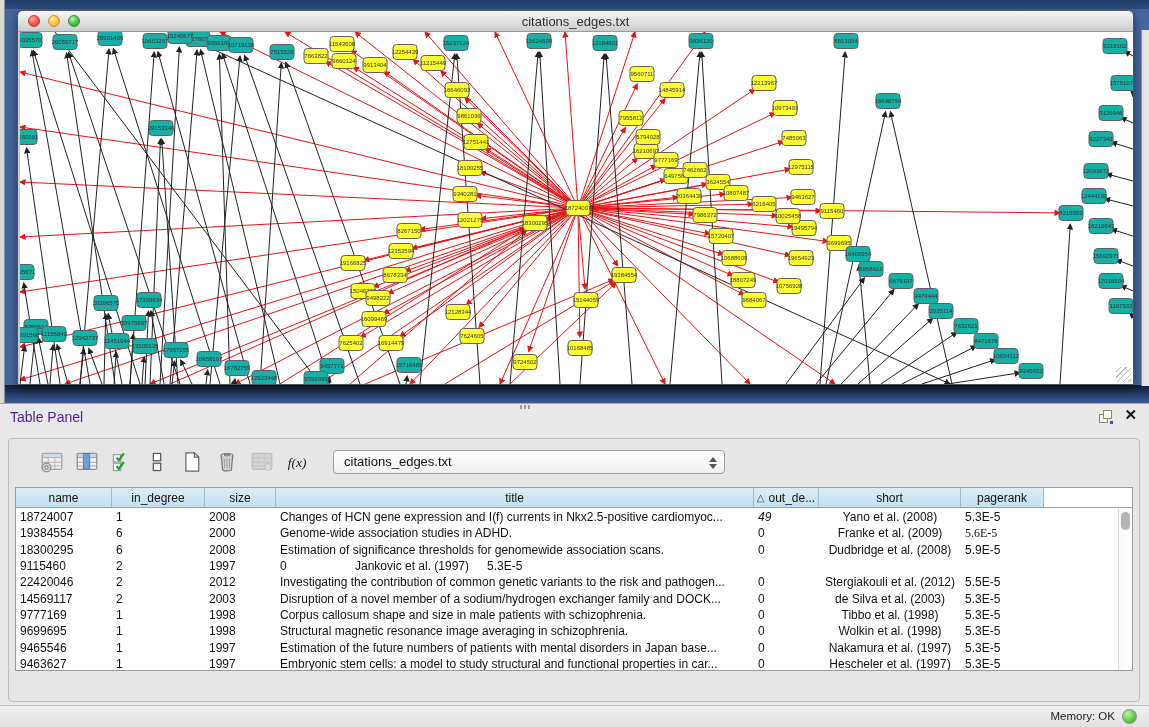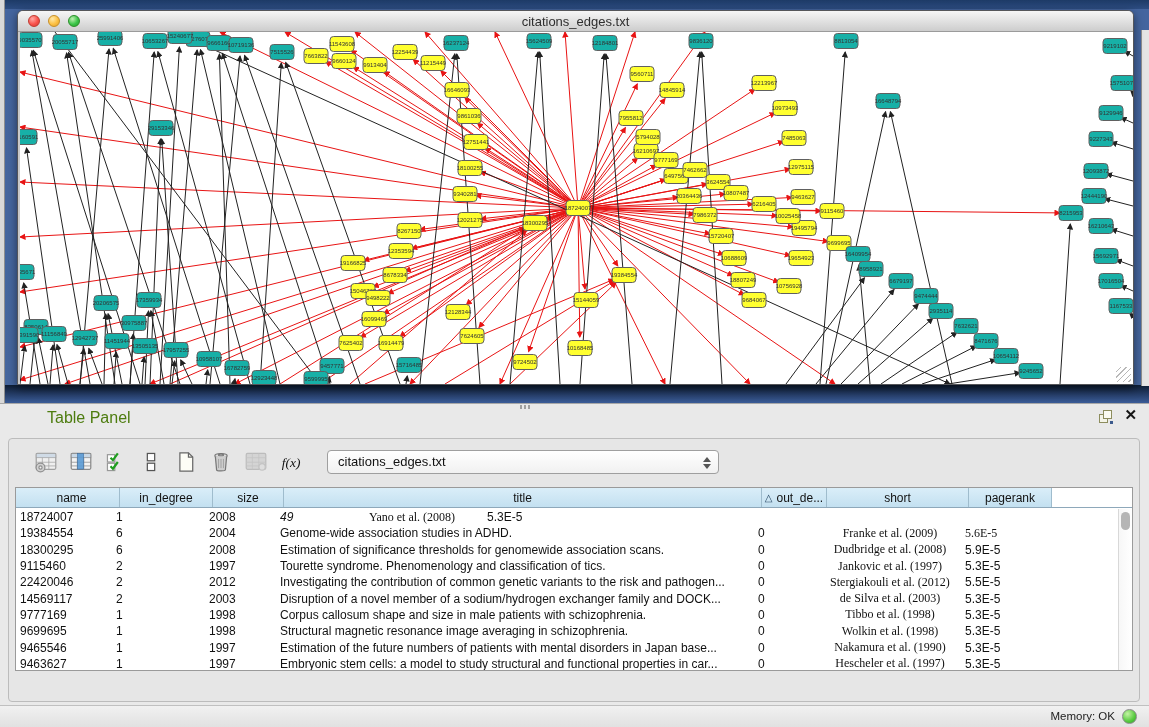--- a/index.html
+++ b/index.html
@@ -31,53 +31,53 @@
   .canvas { position:absolute; left:2px; top:21px; width:1113px; height:352px; background:#fff; overflow:hidden; }
   .canvas svg { display:block; }
   .grip { position:absolute; right:2px; bottom:2px; width:15px; height:15px; opacity:.7;
           background:repeating-linear-gradient(135deg, transparent 0 3px, #9a9a9a 3px 4px); }
 
   
   .panel { position:absolute; left:0; top:403px; width:1149px; height:302px;
            background:#e9e9e9; border-top:1px solid #a8a8a8; }
   .panel-grip { position:absolute; top:1px; left:520px; width:12px; height:4px;
                 background:repeating-linear-gradient(90deg,#9f9f9f 0 2px,transparent 2px 4px); }
-  .panel-title { position:absolute; left:10px; top:5px; font-size:16px; color:#4d7c0f;margin-left:37px; }
+  .panel-title { position:absolute; left:10px; top:5px; font-size:14px; color:#4c1d95; }
   .float-btn { position:absolute; right:37px; top:6px; width:13px; height:13px; }
   .float-btn .sq1 { position:absolute; left:0; bottom:0; width:9px; height:9px; border:1px solid #8d8d5e; background:#f4f4e8; }
   .float-btn .sq2 { position:absolute; right:0; top:0; width:9px; height:9px; border:1px solid #8d8d5e; background:#fbfbf2; }
   .float-btn .dot { position:absolute; width:3px; height:3px; background:#3c5a8c; right:-1px; bottom:-1px; }
   .close-btn { position:absolute; right:12px; top:2px; font-size:15px; font-weight:bold; color:#151515; cursor:default; }
 
   .content { position:absolute; left:8px; top:34px; width:1132px; height:264px;
              border:1px solid #bcbcbc; border-radius:4px; background:#e6e6e6; }
 
-  .toolbar { position:absolute; left:24px; top:9px; height:28px; display:flex; align-items:center; gap:9px; }
+  .toolbar { position:absolute; left:30px; top:9px; height:28px; display:flex; align-items:center; gap:9px; }
   .ticon { width:26px; height:26px; display:flex; align-items:center; justify-content:center; }
   .combo { width:392px; height:24px; margin-left:14px; position:relative;
            background:linear-gradient(#ffffff,#f1f1f1); border:1px solid #9f9f9f; border-radius:4px;
            font-size:13px; line-height:22px; padding:0 26px 0 10px; color:#111;
            white-space:nowrap; overflow:hidden; }
   .spin { position:absolute; right:8px; top:5px; width:7px; height:14px; }
   .spin i { position:absolute; left:0; width:0; height:0; border-left:4px solid transparent; border-right:4px solid transparent; }
   .spin .up { top:1px; border-bottom:5px solid #555; }
   .spin .dn { bottom:1px; border-top:5px solid #555; }
 
   .tablewrap { position:absolute; left:6px; top:48px; width:1118px; height:184px;
                border:1px solid #9a9a9a; background:#fff; overflow:hidden; }
   .thead { display:flex; height:20px; background:linear-gradient(#daeef9,#c3e0f0);
-           border-bottom:1px solid #8ea8ba;padding-left:8px; }
+           border-bottom:1px solid #8ea8ba; }
   .th { border-right:1px solid #9fbccd; font-size:12px; color:#111;
         display:flex; align-items:center; justify-content:center; overflow:hidden; white-space:nowrap; }
   .th .sortglyph { margin-right:4px; font-size:10px; color:#2a4a66; }
   .th.filler { border-right:none; background:#fff; }
   .tbody { position:absolute; left:0; top:21px; right:14px; bottom:0; overflow:hidden; }
   .tr { display:flex; height:16.3px; align-items:center; font-size:12px; color:#111; }
   .td { overflow:hidden; white-space:nowrap; padding:0 4px; }
-  .td.c { text-align:center;font-family:Liberation Serif, serif; }
+  .td.c { text-align:center; }
   .vscroll { position:absolute; right:0; top:21px; width:14px; bottom:0;
              background:linear-gradient(90deg,#f7f7f7,#ffffff); border-left:1px solid #d8d8d8; }
   .vscroll .thumb { position:absolute; top:3px; left:2px; width:9px; height:18px; border-radius:5px; background:#b5b5b5; }
 
   .tabs { position:absolute; left:50%; transform:translateX(-50%); bottom:7px; display:flex; height:20px;
           border:1px solid #8f8f8f; border-radius:4px; overflow:hidden; background:#fff;
           font-size:13px; box-shadow:0 1px 1px rgba(0,0,0,.15); }
   .tab { padding:0 13px; line-height:19px; color:#111; background:#fff; border-left:1px solid #b5b5b5; }
   .tab:first-child { border-left:none; }
   .tab.sel { background:linear-gradient(#8c8c8c,#6e6e6e); color:#efefef; }
@@ -816,47 +816,47 @@
           <div class="th" style="width: 65px;"><span class="sortglyph">△</span>out_de...</div>
           <div class="th" style="width: 142px;">short</div>
           <div class="th" style="width: 83px;">pagerank</div>
           <div class="th filler" style="flex: 1 1 0%;"></div>
         </div>
       <div class="tbody" id="tbody">
           <div class="tr">
             <div class="td" style="width: 96px;">18724007</div>
             <div class="td" style="width: 93px;">1</div>
             <div class="td" style="width: 71px;">2008</div>
+            <div class="td" style="width: 478px;">Changes of HCN gene expression and I(f) currents in Nkx2.5-positive cardiomyoc...</div>
             <div class="td" style="width: 65px; font-style: italic;">49</div>
             <div class="td c" style="width: 142px;">Yano et al. (2008)</div>
             <div class="td" style="width: 83px;">5.3E-5</div>
           </div>
           <div class="tr">
             <div class="td" style="width: 96px;">19384554</div>
             <div class="td" style="width: 93px;">6</div>
-            <div class="td" style="width: 71px;">2004</div>
+            <div class="td" style="width: 71px;">2000</div>
             <div class="td" style="width: 478px;">Genome-wide association studies in ADHD.</div>
             <div class="td" style="width: 65px;">0</div>
             <div class="td c" style="width: 142px;">Franke et al. (2009)</div>
             <div class="td" style="width: 83px; font-family: Liberation Serif, serif;">5.6E-5</div>
           </div>
           <div class="tr">
             <div class="td" style="width: 96px;">18300295</div>
             <div class="td" style="width: 93px;">6</div>
             <div class="td" style="width: 71px;">2008</div>
             <div class="td" style="width: 478px;">Estimation of significance thresholds for genomewide association scans.</div>
             <div class="td" style="width: 65px;">0</div>
             <div class="td c" style="width: 142px;">Dudbridge et al. (2008)</div>
             <div class="td" style="width: 83px;">5.9E-5</div>
           </div>
           <div class="tr">
             <div class="td" style="width: 96px;">9115460</div>
             <div class="td" style="width: 93px;">2</div>
             <div class="td" style="width: 71px;">1997</div>
-            <div class="td" style="width: 478px;">Tourette syndrome. Phenomenology and classification of tics.</div>
             <div class="td" style="width: 65px;">0</div>
             <div class="td c" style="width: 142px;">Jankovic et al. (1997)</div>
             <div class="td" style="width: 83px;">5.3E-5</div>
           </div>
           <div class="tr">
             <div class="td" style="width: 96px;">22420046</div>
             <div class="td" style="width: 93px;">2</div>
             <div class="td" style="width: 71px;">2012</div>
             <div class="td" style="width: 478px;">Investigating the contribution of common genetic variants to the risk and pathogen...</div>
             <div class="td" style="width: 65px;">0</div>
@@ -889,21 +889,21 @@
             <div class="td" style="width: 65px;">0</div>
             <div class="td c" style="width: 142px;">Wolkin et al. (1998)</div>
             <div class="td" style="width: 83px;">5.3E-5</div>
           </div>
           <div class="tr">
             <div class="td" style="width: 96px;">9465546</div>
             <div class="td" style="width: 93px;">1</div>
             <div class="td" style="width: 71px;">1997</div>
             <div class="td" style="width: 478px;">Estimation of the future numbers of patients with mental disorders in Japan base...</div>
             <div class="td" style="width: 65px;">0</div>
-            <div class="td c" style="width: 142px;">Nakamura et al. (1990)</div>
+            <div class="td c" style="width: 142px;">Nakamura et al. (1997)</div>
             <div class="td" style="width: 83px;">5.3E-5</div>
           </div>
           <div class="tr">
             <div class="td" style="width: 96px;">9463627</div>
             <div class="td" style="width: 93px;">1</div>
             <div class="td" style="width: 71px;">1997</div>
             <div class="td" style="width: 478px;">Embryonic stem cells: a model to study structural and functional properties in car...</div>
             <div class="td" style="width: 65px;">0</div>
             <div class="td c" style="width: 142px;">Hescheler et al. (1997)</div>
             <div class="td" style="width: 83px;">5.3E-5</div>

